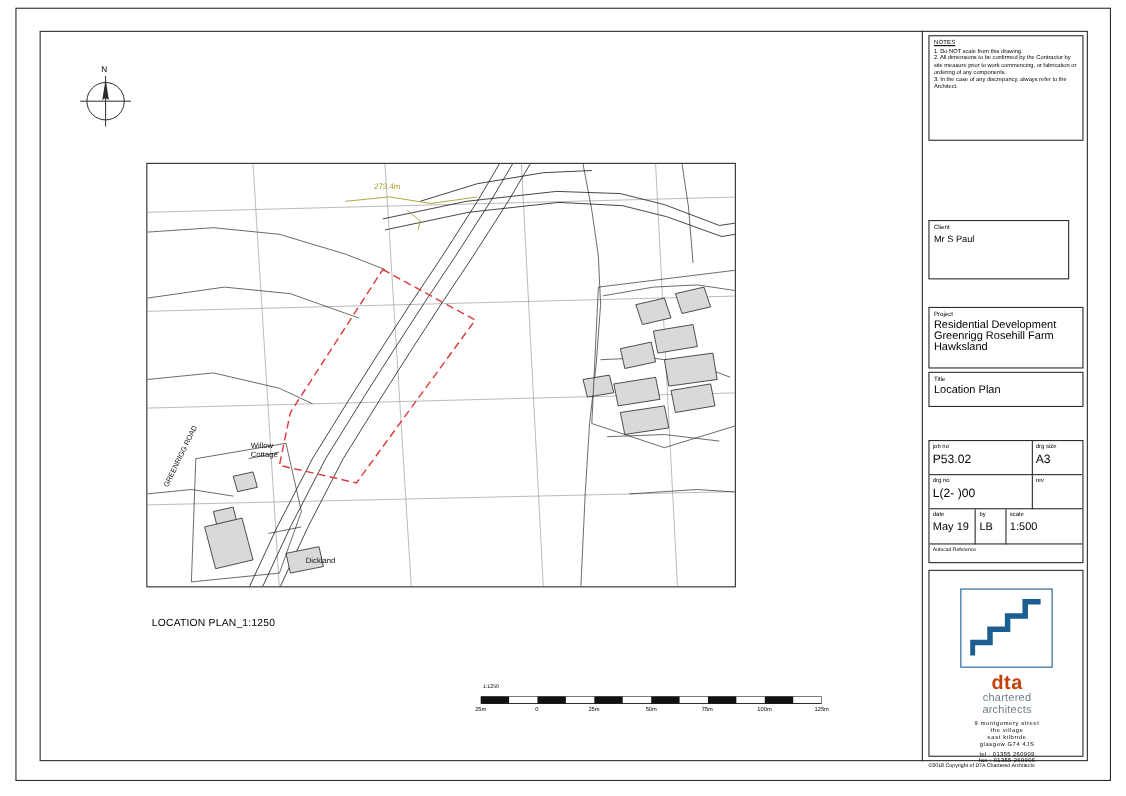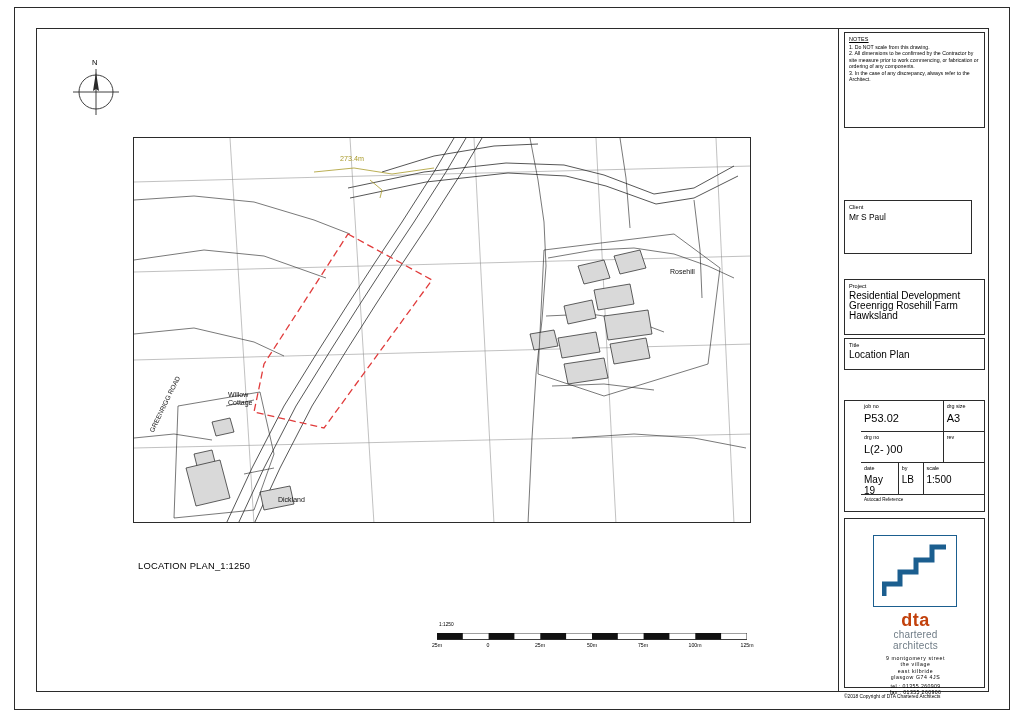--- a/index.html
+++ b/index.html
@@ -75,21 +75,20 @@
 
   
   .tb-grid {
     position: absolute;
     left: 5px; top: 372px;
     width: 141px; height: 112px;
     box-sizing: border-box;
     border: 1px solid #2b2b2b;
     display: flex;
     flex-direction: column;
-    padding-left: 16px;
   }
   .tb-row { display: flex; flex: 1 1 auto; }
   .tb-row.r1 { height: 31px; flex: none; }
   .tb-row.r2 { height: 31px; flex: none; }
   .tb-row.r3 { height: 32px; flex: none; }
   .tb-row.r4 { height: 16px; flex: none; }
   .tb-cell {
     box-sizing: border-box;
     border-right: 1px solid #2b2b2b;
     border-bottom: 1px solid #2b2b2b;
@@ -182,22 +181,22 @@
     left: 72px; top: 58px;
     width: 50px; height: 58px;
   }
   .north-label {
     position: absolute;
     left: 20px; top: 0;
     font-size: 7.5px;
   }
   .map-wrap {
     position: absolute;
-    left: 133px; top: 137px;
-    width: 618px; height: 386px;
+    left: 133px; top: 148px;
+    width: 536px; height: 386px;
     border: 1px solid #2b2b2b;
     box-sizing: border-box;
     overflow: hidden;
     background: #fff;
   }
   .map-svg { display: block; }
   .plan-caption {
     position: absolute;
     left: 138px; top: 560px;
     font-size: 9.4px;

